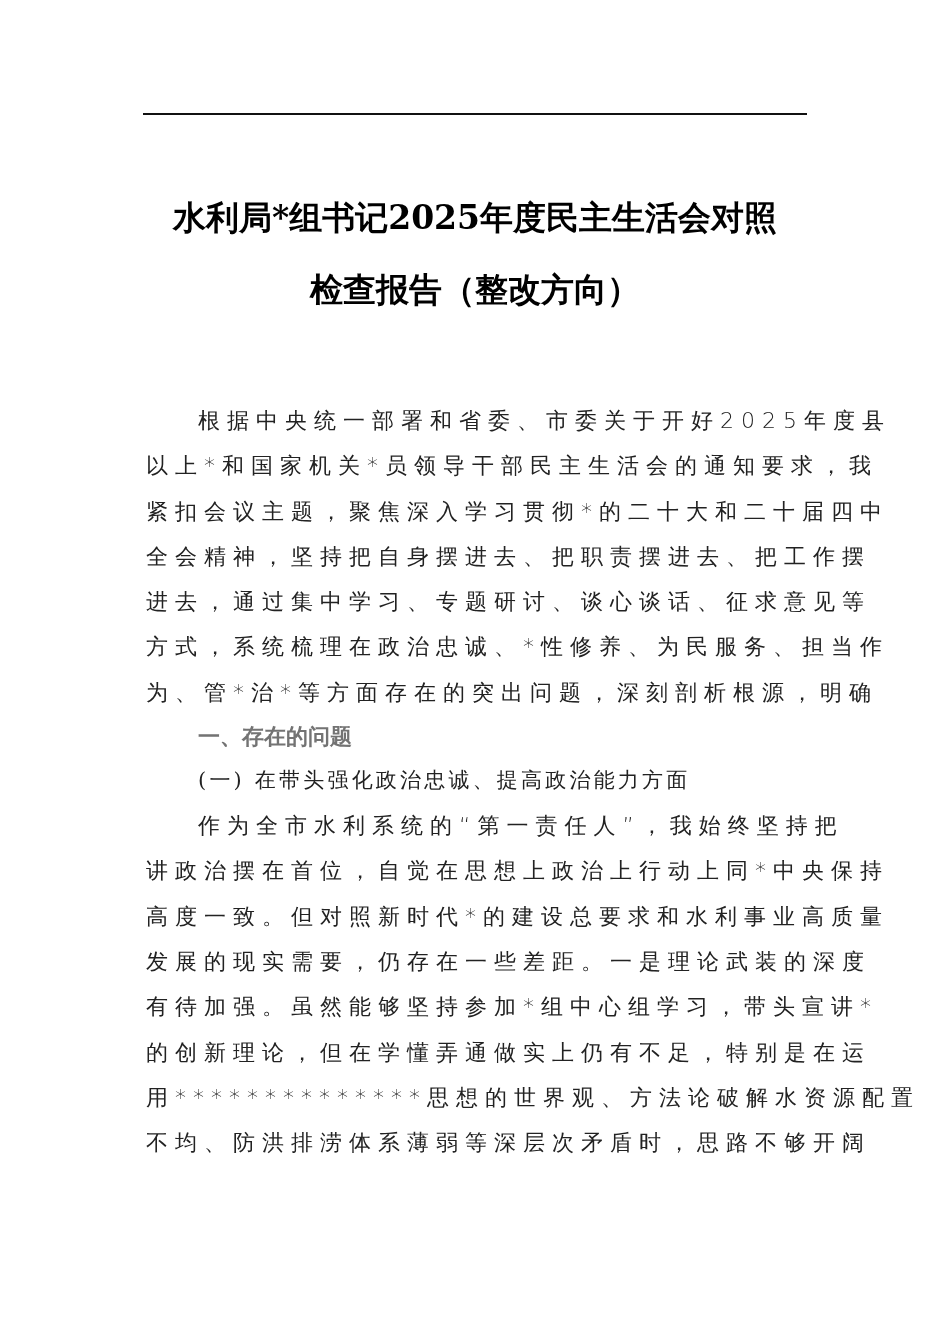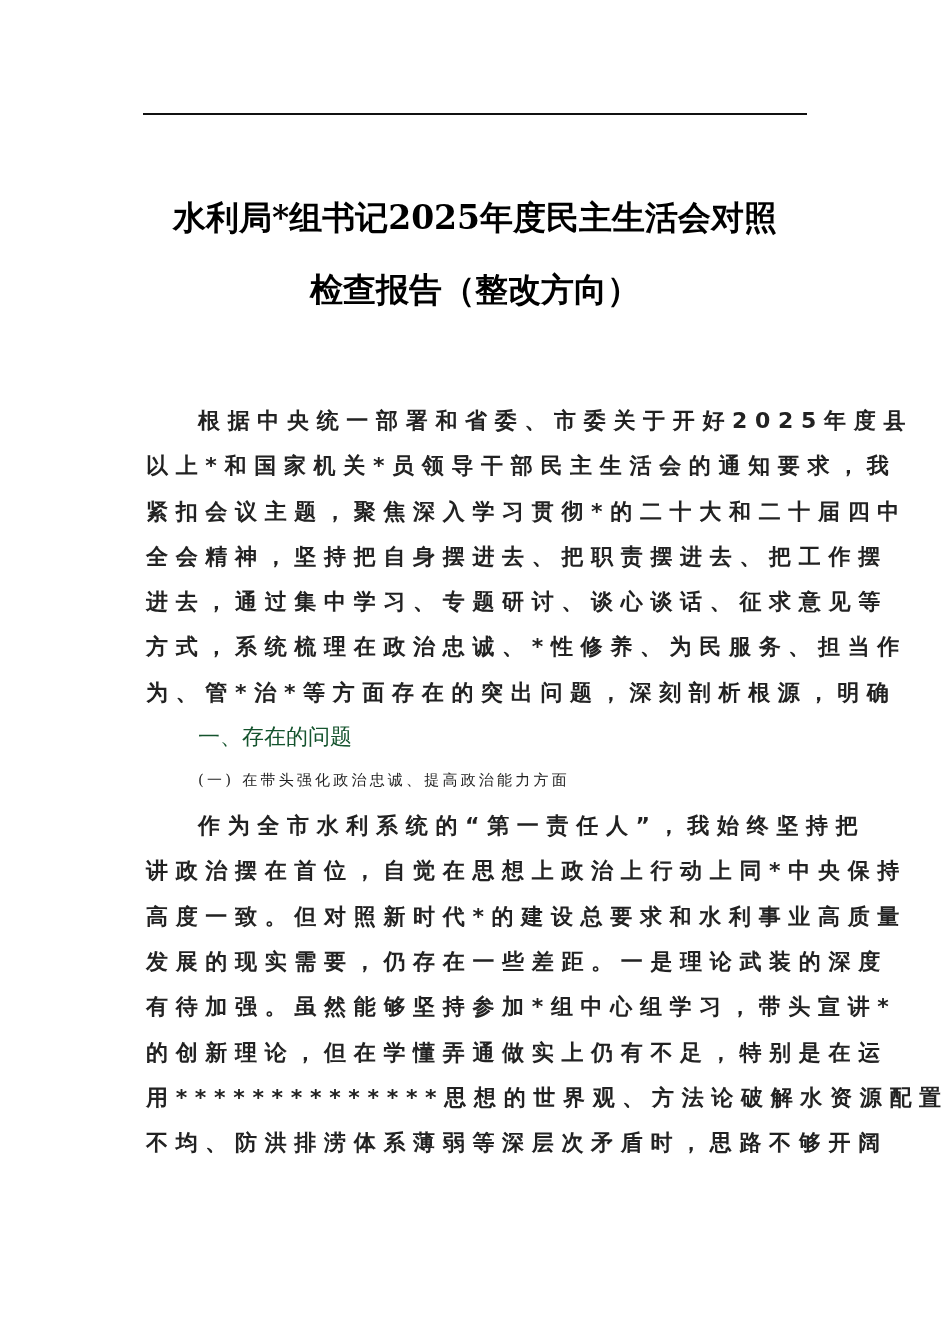--- a/index.html
+++ b/index.html
@@ -8,27 +8,27 @@
   .page { position: absolute; left: 0; top: 0; width: 950px; height: 1344px; background: #fff; }
   .rule { position: absolute; left: 143px; top: 113px; width: 664px; height: 2px; background: #111; }
   .title { position: absolute; left: 143px; width: 664px; text-align: center;
            font-family: "DejaVu Serif", "Liberation Serif", serif; font-weight: bold;
            font-size: 33px; letter-spacing: 0px; line-height: 40px; color: #000; white-space: nowrap; }
   .title.l1 { top: 198px; }
   .title.l2 { top: 270px; }
   .body { position: absolute; left: 146px; top: 398px; width: 662px;
           font-family: "DejaVu Sans", "Liberation Sans", sans-serif; font-weight: 300;
           font-size: 22px; line-height: 45.3px; color: #222; }
-  .line { display: block; white-space: nowrap; text-align: justify; text-align-last: justify; height: 45.3px; font-weight: bold; }
+  .line { display: block; white-space: nowrap; text-align: justify; text-align-last: justify; height: 45.3px; }
   .line.indent { padding-left: 52px; }
   .line.last { text-align-last: left; letter-spacing: 4.6px; }
   .heading1 { display: block; white-space: nowrap; padding-left: 52px; height: 43px; line-height: 43px;
-              font-family: "DejaVu Sans", "Liberation Sans", sans-serif; font-weight: normal; font-size: 22px; color: #14532d; }
+              font-family: "DejaVu Sans", "Liberation Sans", sans-serif; font-weight: bold; font-size: 22px; color: #737373; }
   .heading2 { display: block; white-space: nowrap; padding-left: 52px; height: 45px; line-height: 45px;
-              font-family: "DejaVu Serif", "Liberation Serif", serif; font-size: 15px; letter-spacing: 3.2px; color: #222; }
+              font-family: "DejaVu Serif", "Liberation Serif", serif; font-size: 21px; letter-spacing: 3.2px; color: #222; }
 </style>
 </head>
 <body>
 
 <div class="page">
   <div class="rule"></div>
 
   <div class="title l1">水利局*组书记2025年度民主生活会对照</div>
   <div class="title l2">检查报告（整改方向）</div>
 

